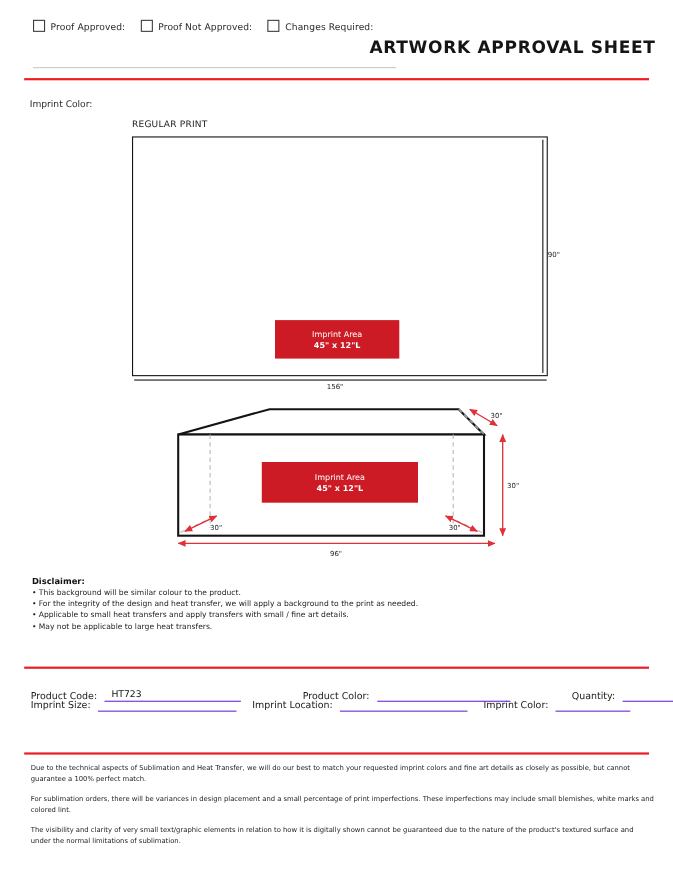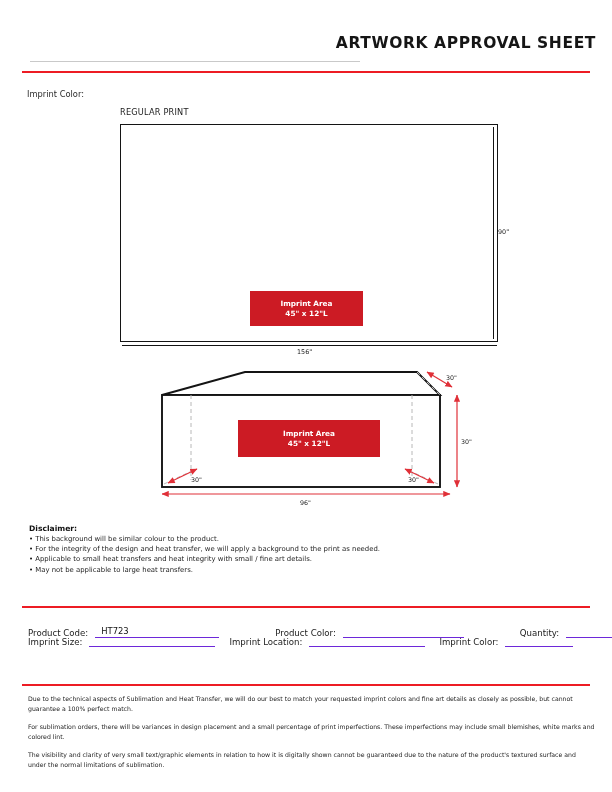--- a/index.html
+++ b/index.html
@@ -125,21 +125,21 @@
     left: 250px; top: 291px;
     width: 113px; height: 35px;
     background: #cc1b24;
     color: #ffffff;
     display: flex;
     flex-direction: column;
     align-items: center;
     justify-content: center;
     line-height: 1.25;
   }
-  .imprint-t1 { font-size: 7.3px; font-weight: bold; }
+  .imprint-t1 { font-size: 7.3px; font-weight: normal; }
   .imprint-t2 { font-size: 7.3px; font-weight: bold; }
 
   
   #flat-v-line {
     position: absolute;
     left: 493px; top: 127px;
     width: 1.3px; height: 212px;
     background: #141414;
   }
   #flat-v-label {
@@ -250,20 +250,34 @@
     line-height: 1.55;
     margin: 0 0 9px 0;
   }
   .legal-p:last-child { margin-bottom: 0; }
 </style>
 </head>
 <body>
 
 <div id="header">
 
+  <div class="cb-row">
+    <label class="cb-item">
+      <span class="checkbox"></span>
+      <span class="cb-label">Proof Approved:</span>
+    </label>
+    <label class="cb-item">
+      <span class="checkbox"></span>
+      <span class="cb-label">Proof Not Approved:</span>
+    </label>
+    <label class="cb-item">
+      <span class="checkbox"></span>
+      <span class="cb-label">Changes Required:</span>
+    </label>
+  </div>
 
   <div class="feedback-line2"></div>
 
   <div id="doc-title">ARTWORK APPROVAL SHEET</div>
 </div>
 
 <div class="red-rule" id="rule-top"></div>
 
 <div id="imprint-color-top">Imprint Color:</div>
 
@@ -321,21 +335,21 @@
 
 <div id="tbl-imprint">
   <span class="imprint-t1">Imprint Area</span>
   <span class="imprint-t2">45" x 12"L</span>
 </div>
 
 <div id="disclaimer">
   <div id="disclaimer-title">Disclaimer:</div>
   <div class="disc-line">• This background will be similar colour to the product.</div>
   <div class="disc-line">• For the integrity of the design and heat transfer, we will apply a background to the print as needed.</div>
-  <div class="disc-line">• Applicable to small heat transfers and heat integrity with small / fine art details.</div>
+  <div class="disc-line">• Applicable to small heat transfers and apply transfers with small / fine art details.</div>
   <div class="disc-line">• May not be applicable to large heat transfers.</div>
 </div>
 
 <div class="red-rule" id="rule-mid"></div>
 
 <div class="form-row" id="form-row-1">
   <div class="field">
     <span class="field-label">Imprint Size:</span>
     <span class="field-line" style="width:126px">
       <span class="field-value"></span>

